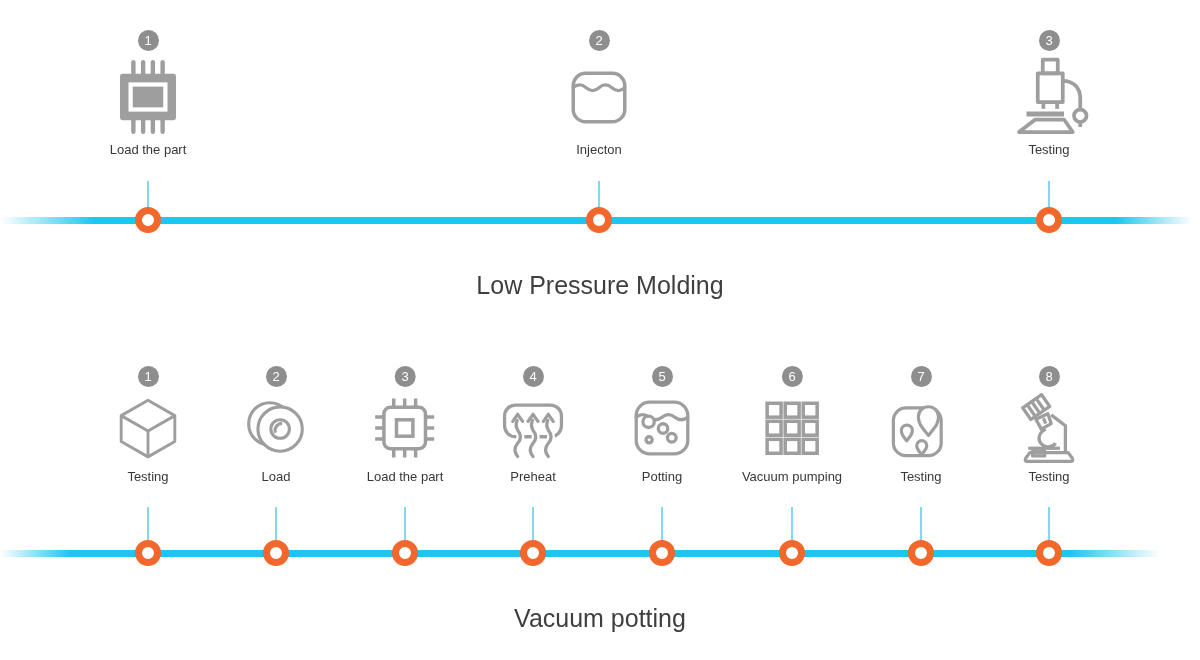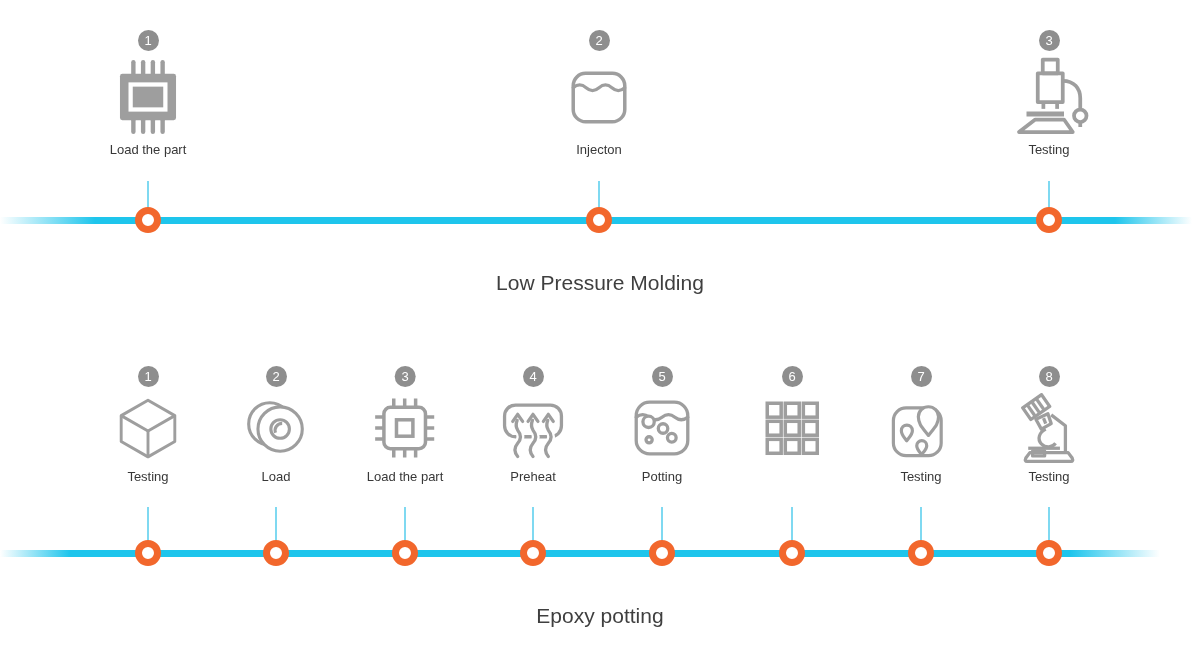--- a/index.html
+++ b/index.html
@@ -18,21 +18,21 @@
   .connector{position:absolute;width:2px;background:#7fd9f1;transform:translateX(-50%);}
   .connector.row-top{top:181px;height:27px;}
   .connector.row-bottom{top:507px;height:35px;}
   .track{position:absolute;left:0;right:0;height:7px;}
   .track.top-track{top:217px;background:linear-gradient(90deg,rgba(30,197,236,0) 0px,#1ec5ec 95px,#1ec5ec 1115px,rgba(30,197,236,0) 1192px);}
   .track.bottom-track{top:550px;background:linear-gradient(90deg,rgba(30,197,236,0) 0px,#1ec5ec 70px,#1ec5ec 1070px,rgba(30,197,236,0) 1160px);}
   .marker{position:absolute;width:12px;height:12px;border:7px solid #f2672c;border-radius:50%;
           background:#fff;transform:translateX(-50%);}
   .marker.row-top{top:207px;}
   .marker.row-bottom{top:540px;}
-  .tl-title{position:absolute;left:0;width:100%;text-align:center;font-size:21px;color:#3f3f3f;}
+  .tl-title{position:absolute;left:0;width:100%;text-align:center;font-size:25px;color:#3f3f3f;}
   .tl-title.top-title{top:271px;}
   .tl-title.bottom-title{top:604px;}
 </style>
 </head>
 <body>
 
 <div class="canvas">
 
   <section>
 
@@ -210,20 +210,21 @@
               <rect x="43" y="8" width="13.5" height="13.5"></rect>
             <rect x="8" y="25.5" width="13.5" height="13.5"></rect>
               <rect x="25.5" y="25.5" width="13.5" height="13.5"></rect>
               <rect x="43" y="25.5" width="13.5" height="13.5"></rect>
             <rect x="8" y="43" width="13.5" height="13.5"></rect>
               <rect x="25.5" y="43" width="13.5" height="13.5"></rect>
               <rect x="43" y="43" width="13.5" height="13.5"></rect>
           </g>
         </svg>
       </span>
+      <span class="steplabel">Vacuum pumping</span>
     </div>
 
     <div class="step row-bottom" style="left:921px">
       <span class="badge">7</span>
       <span class="iconbox">
         <svg viewBox="0 0 64 64" width="68" height="68">
           <g fill="none" stroke="currentColor" stroke-width="3" stroke-linejoin="round">
             <rect x="6" y="13" width="45" height="45" rx="12"></rect>
             <path d="M39 39 C33.5 32 29.5 28.5 29.5 21.5 A9.5 9.5 0 0 1 48.5 21.5 C48.5 28.5 44.5 32 39 39 Z" fill="#fff"></path>
             <path d="M18.5 44 C15.5 40 13.5 38 13.5 34.5 A5.2 5.2 0 0 1 23.9 34.5 C23.9 38 21.5 40 18.5 44 Z" fill="#fff"></path>
@@ -271,16 +272,16 @@
 
     <span class="marker row-bottom" style="left:148px"></span>
     <span class="marker row-bottom" style="left:276px"></span>
     <span class="marker row-bottom" style="left:405px"></span>
     <span class="marker row-bottom" style="left:533px"></span>
     <span class="marker row-bottom" style="left:662px"></span>
     <span class="marker row-bottom" style="left:792px"></span>
     <span class="marker row-bottom" style="left:921px"></span>
     <span class="marker row-bottom" style="left:1049px"></span>
 
-    <div class="tl-title bottom-title">Epoxy potting</div>
+    <div class="tl-title bottom-title">Vacuum potting</div>
   </section>
 
 </div>
 
 </body></html>

